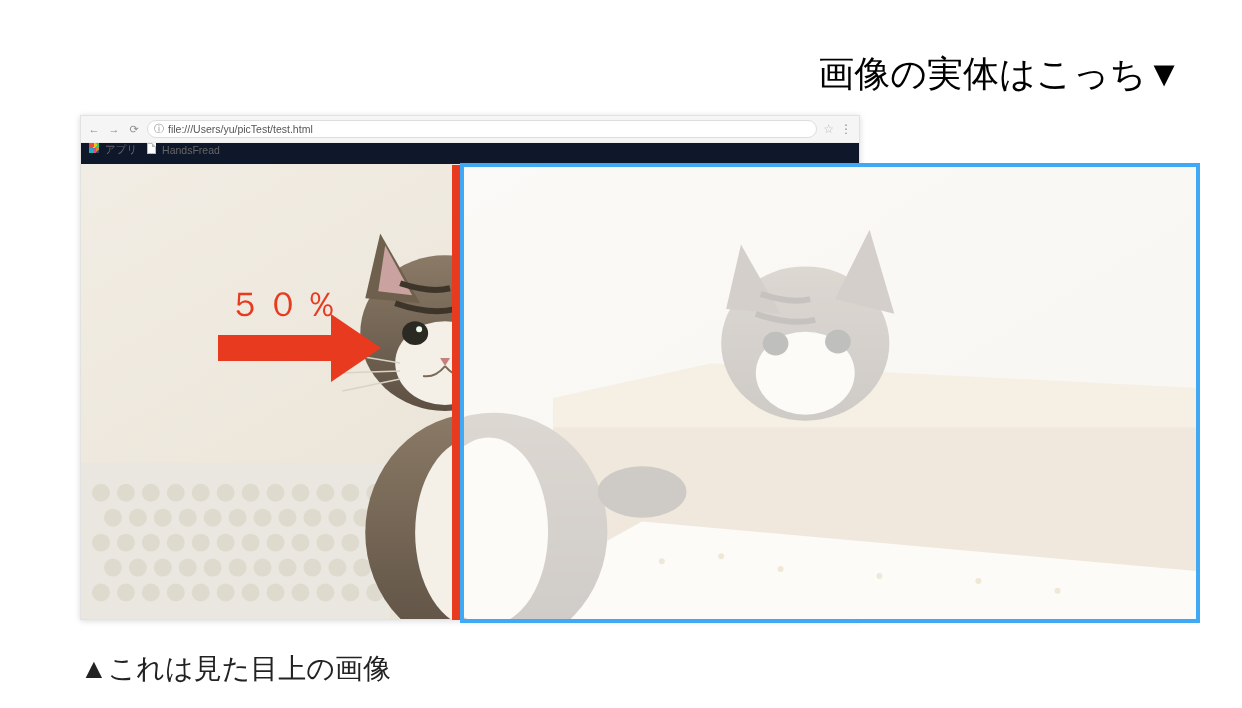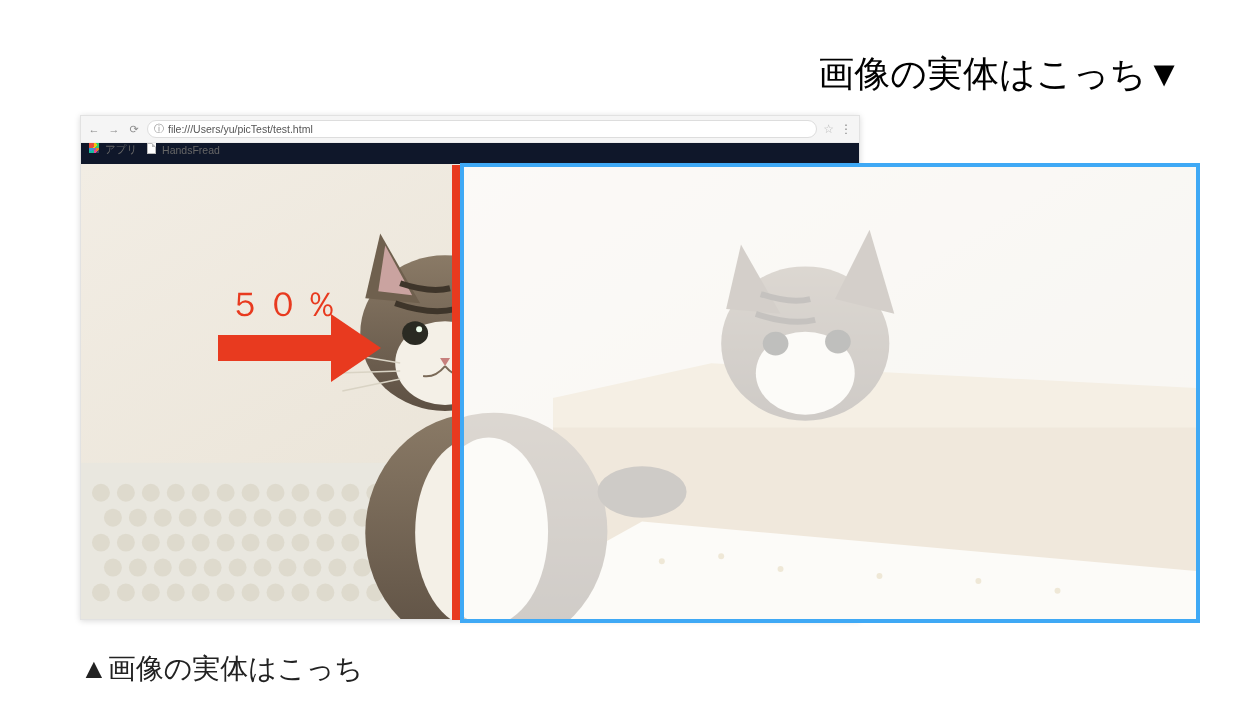--- a/index.html
+++ b/index.html
@@ -391,13 +391,13 @@
 
 <div class="divider"></div>
 
 <div class="pct-label">５０％</div>
 
 <div class="arrow">
   <div class="arrow-shaft"></div>
   <div class="arrow-head"></div>
 </div>
 
-<div class="caption-bottom">▲画像の実体はこっち</div>
+<div class="caption-bottom">▲これは見た目上の画像</div>
 
 </body></html>

